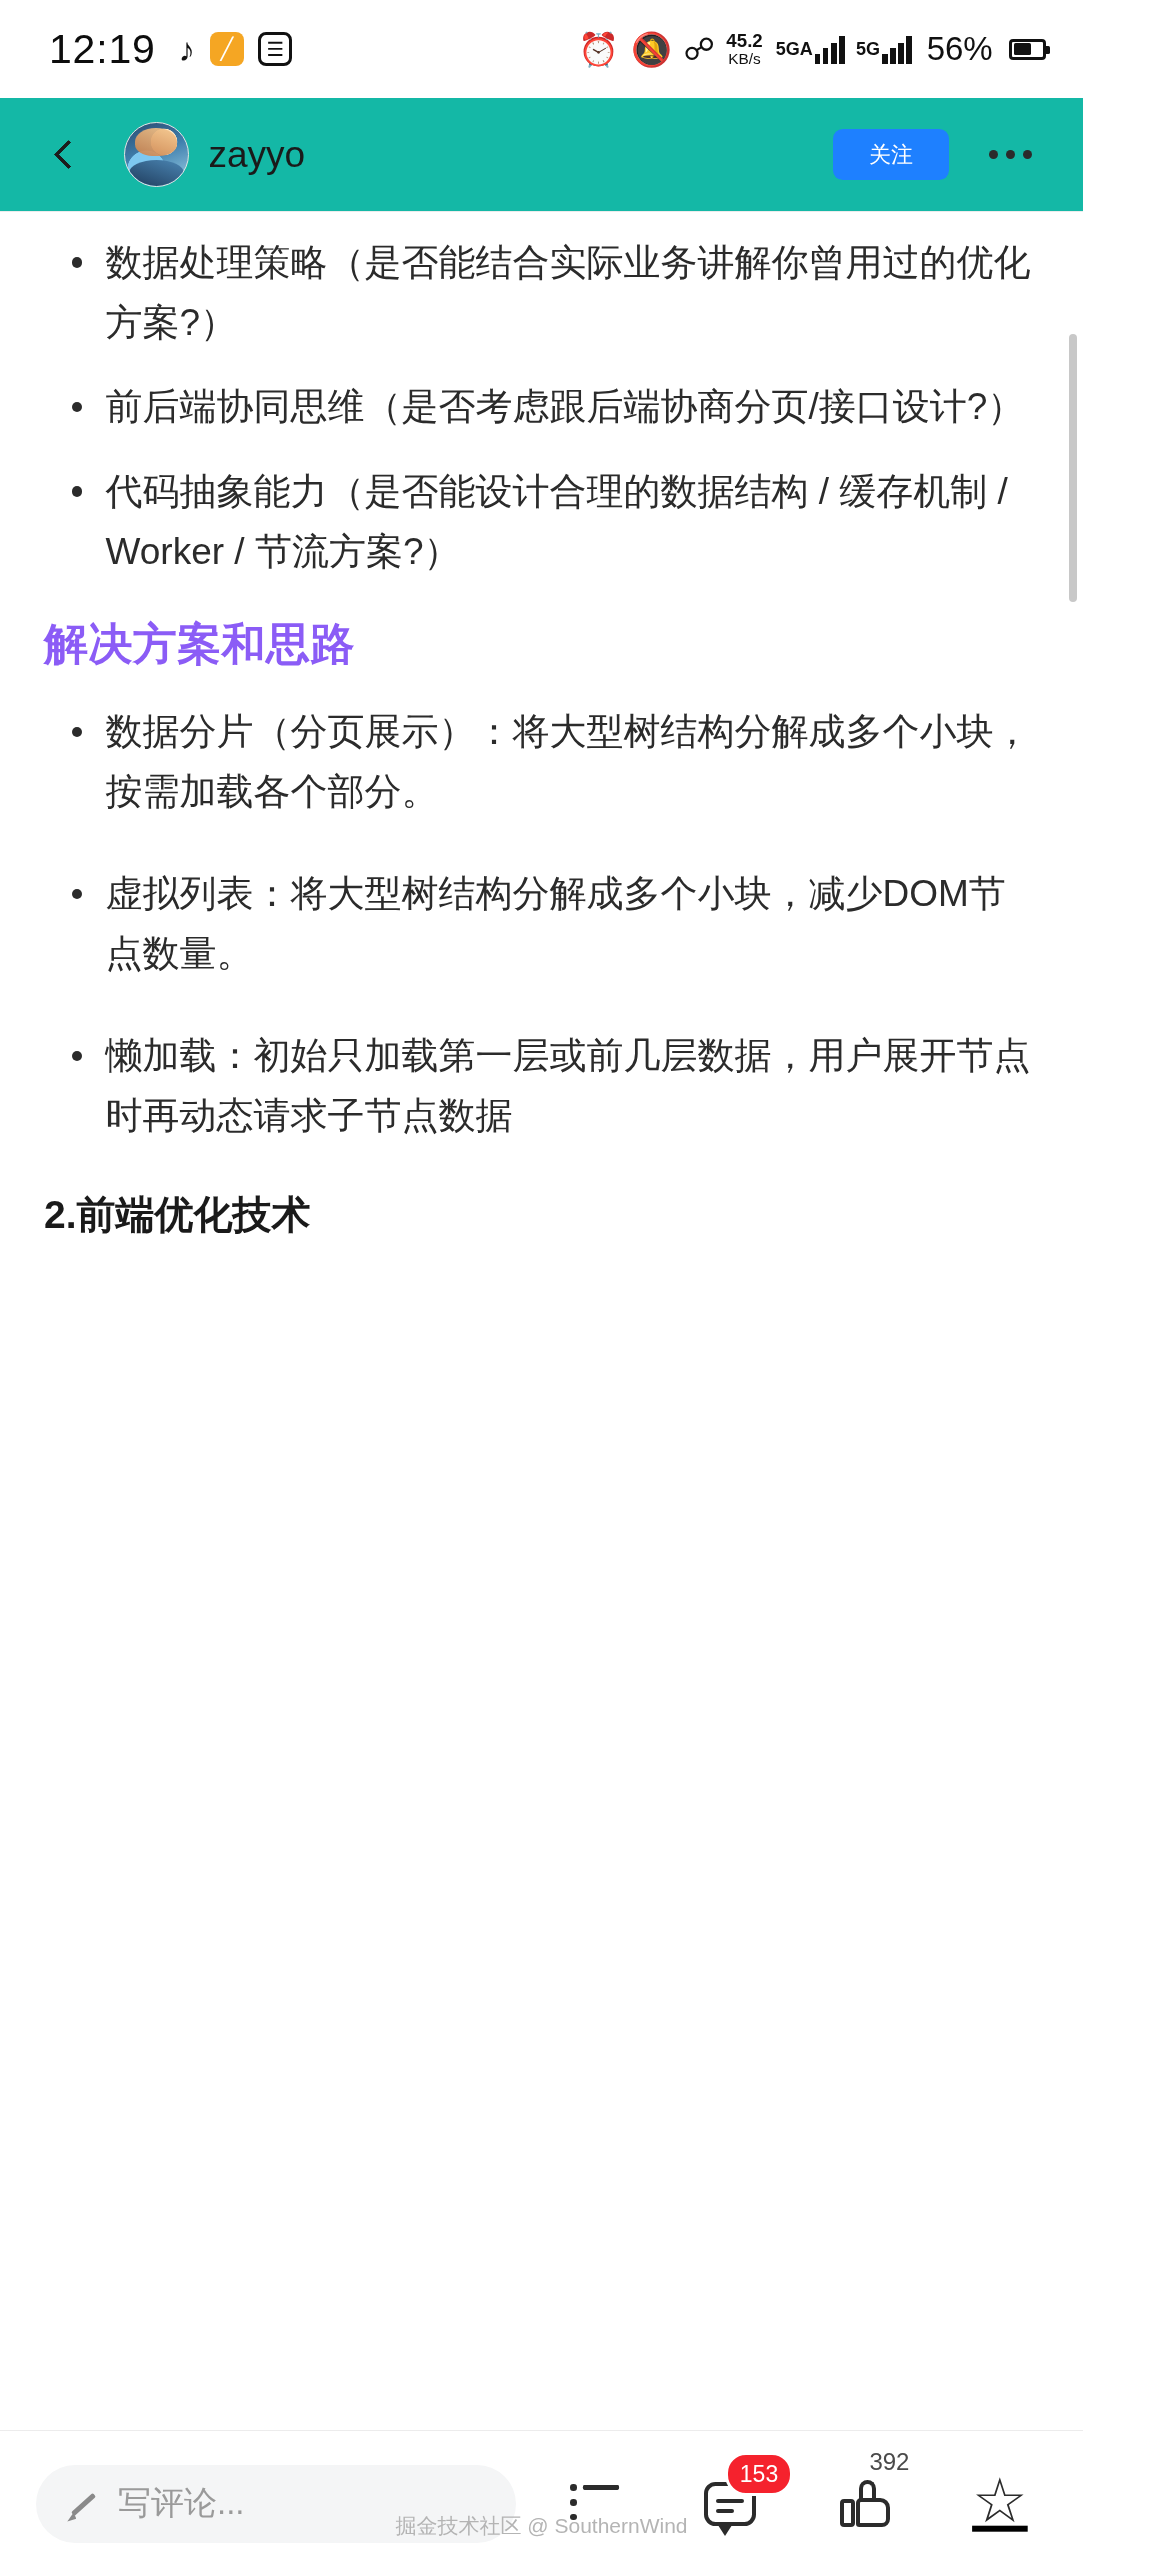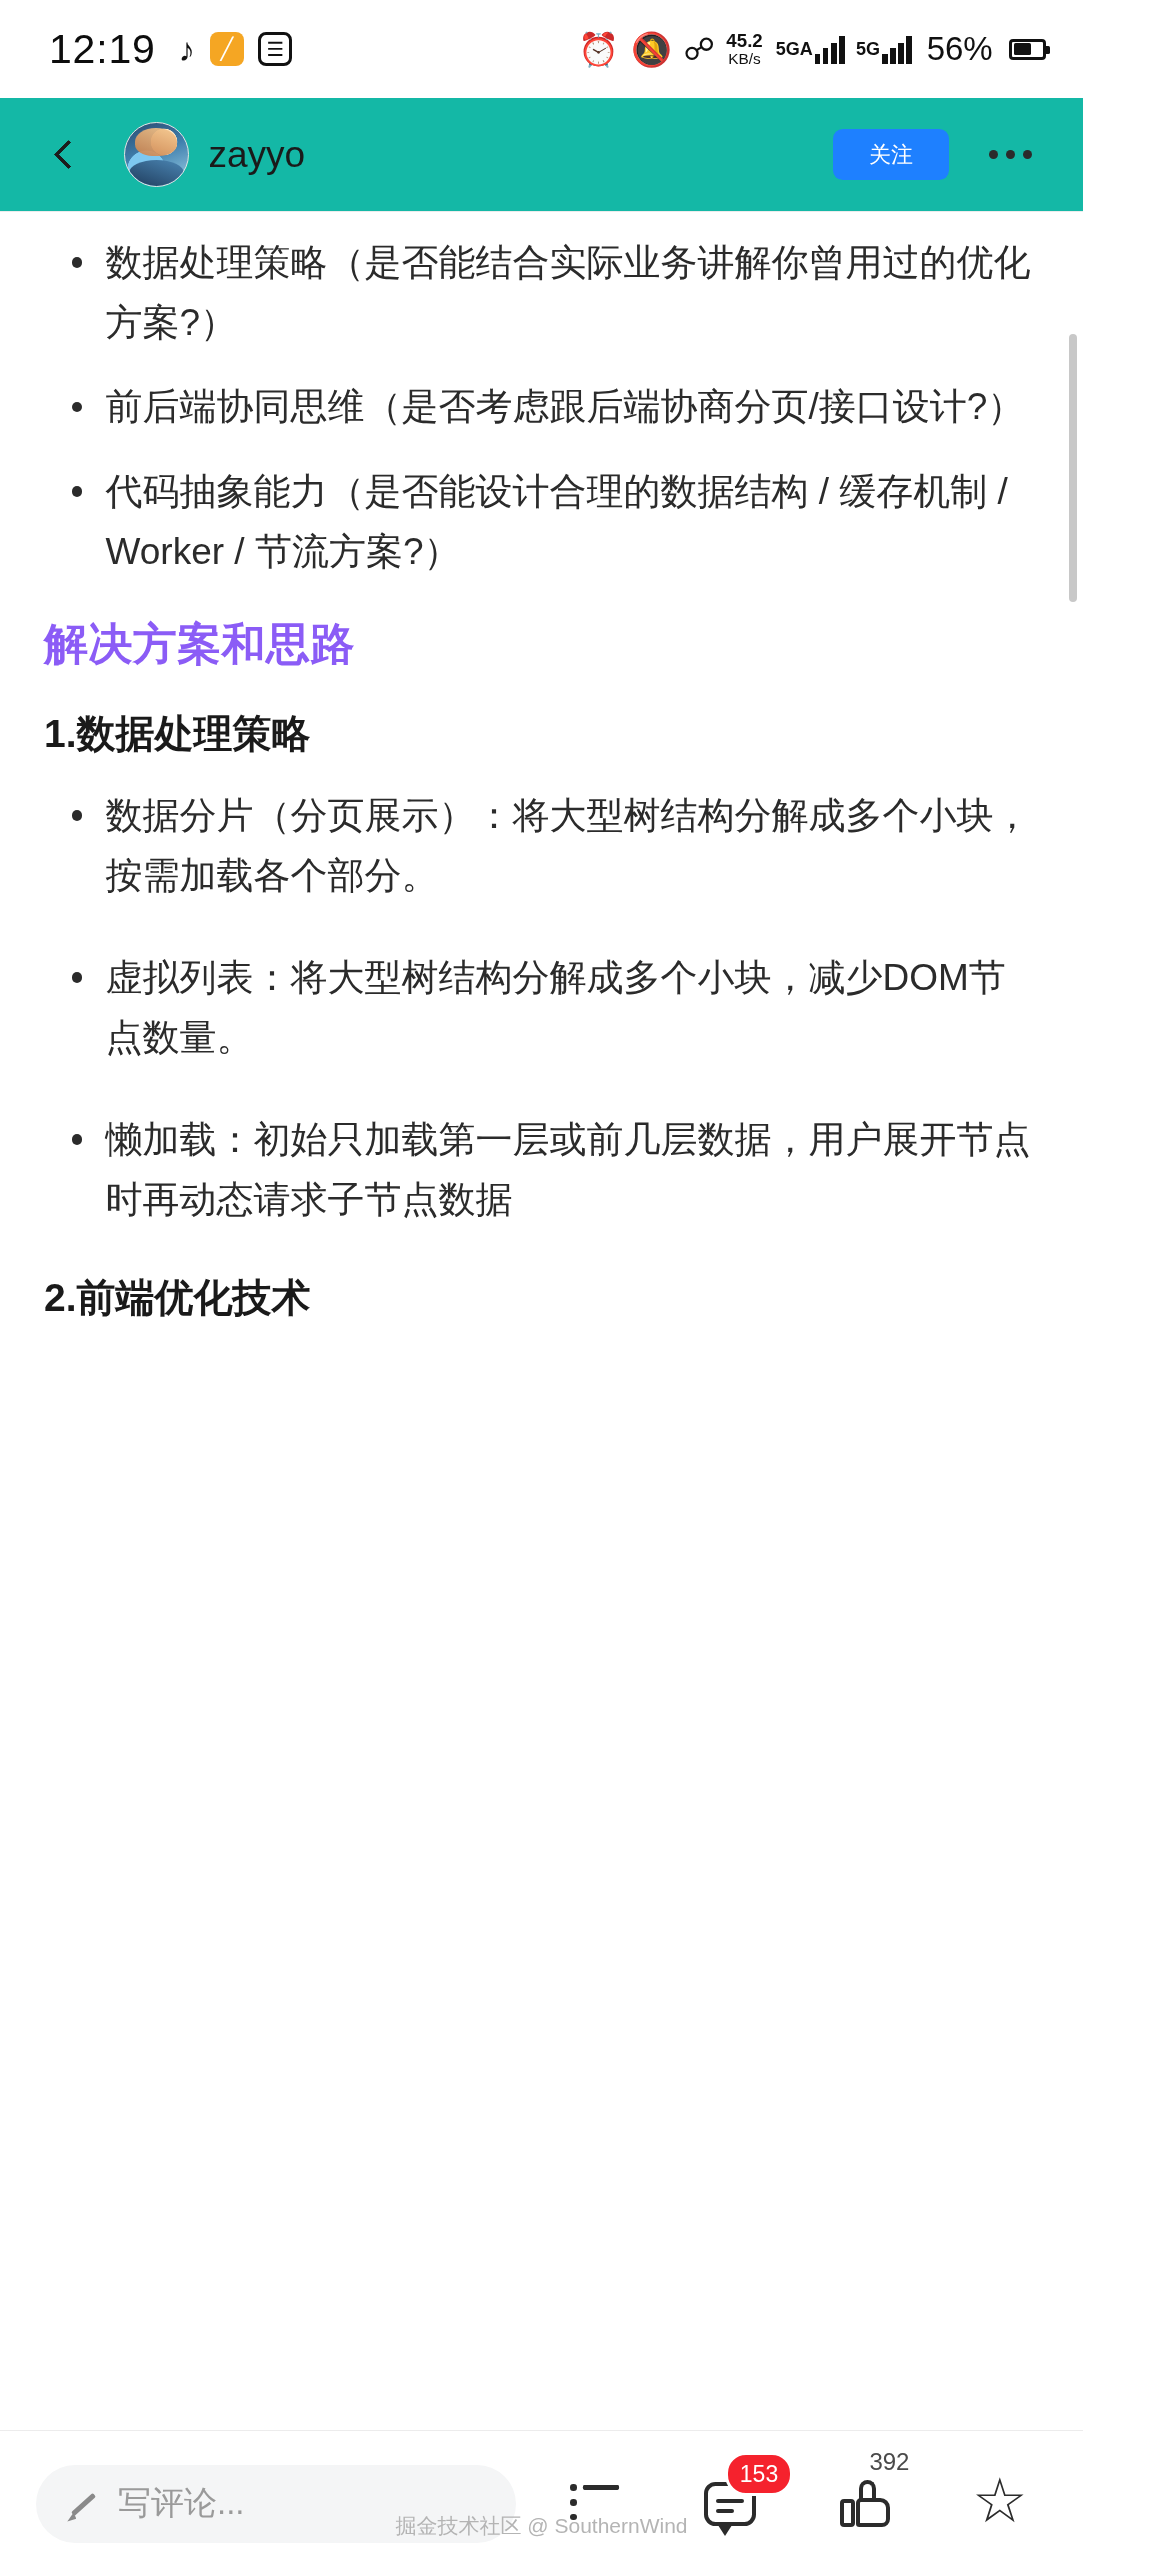--- a/index.html
+++ b/index.html
@@ -244,20 +244,21 @@
   .comment-placeholder {
     font-size: 33px;
     color: #9a9a9a;
   }
   .bottom-actions {
     margin-left: auto;
     display: flex;
     align-items: center;
     gap: 70px;
     padding-right: 14.6px;
+    text-decoration: underline;
   }
   .act { position: relative; width: 65px; height: 73px; display: flex; align-items: center; justify-content: center; }
   .list-icon { width: 49px; height: 37px; position: relative; }
   .list-icon i {
     position: absolute; left: 13px; height: 4.9px; width: 36px; background: #2b2b2b; border-radius: 2.4px;
   }
   .list-icon i:nth-child(1) { top: 0; }
   .list-icon i:nth-child(2) { top: 14.6px; }
   .list-icon i:nth-child(3) { top: 29px; }
   .list-icon b {
@@ -396,21 +397,20 @@
     <div class="scrollbar"></div>
 
     <ul class="bullets">
       <li>数据处理策略（是否能结合实际业务讲解你曾用过的优化方案?）</li>
       <li>前后端协同思维（是否考虑跟后端协商分页/接口设计?）</li>
       <li>代码抽象能力（是否能设计合理的数据结构 / 缓存机制 / Worker / 节流方案?）</li>
     </ul>
 
     <h2 class="sec">解决方案和思路</h2>
 
-    <h3 class="sub">1.数据处理策略</h3>
 
     <ul class="bullets spaced">
       <li>数据分片（分页展示）：将大型树结构分解成多个小块，按需加载各个部分。</li>
       <li>虚拟列表：将大型树结构分解成多个小块，减少DOM节点数量。</li>
       <li>懒加载：初始只加载第一层或前几层数据，用户展开节点时再动态请求子节点数据</li>
     </ul>
 
     <h3 class="sub">2.前端优化技术</h3>
   </div>
 

